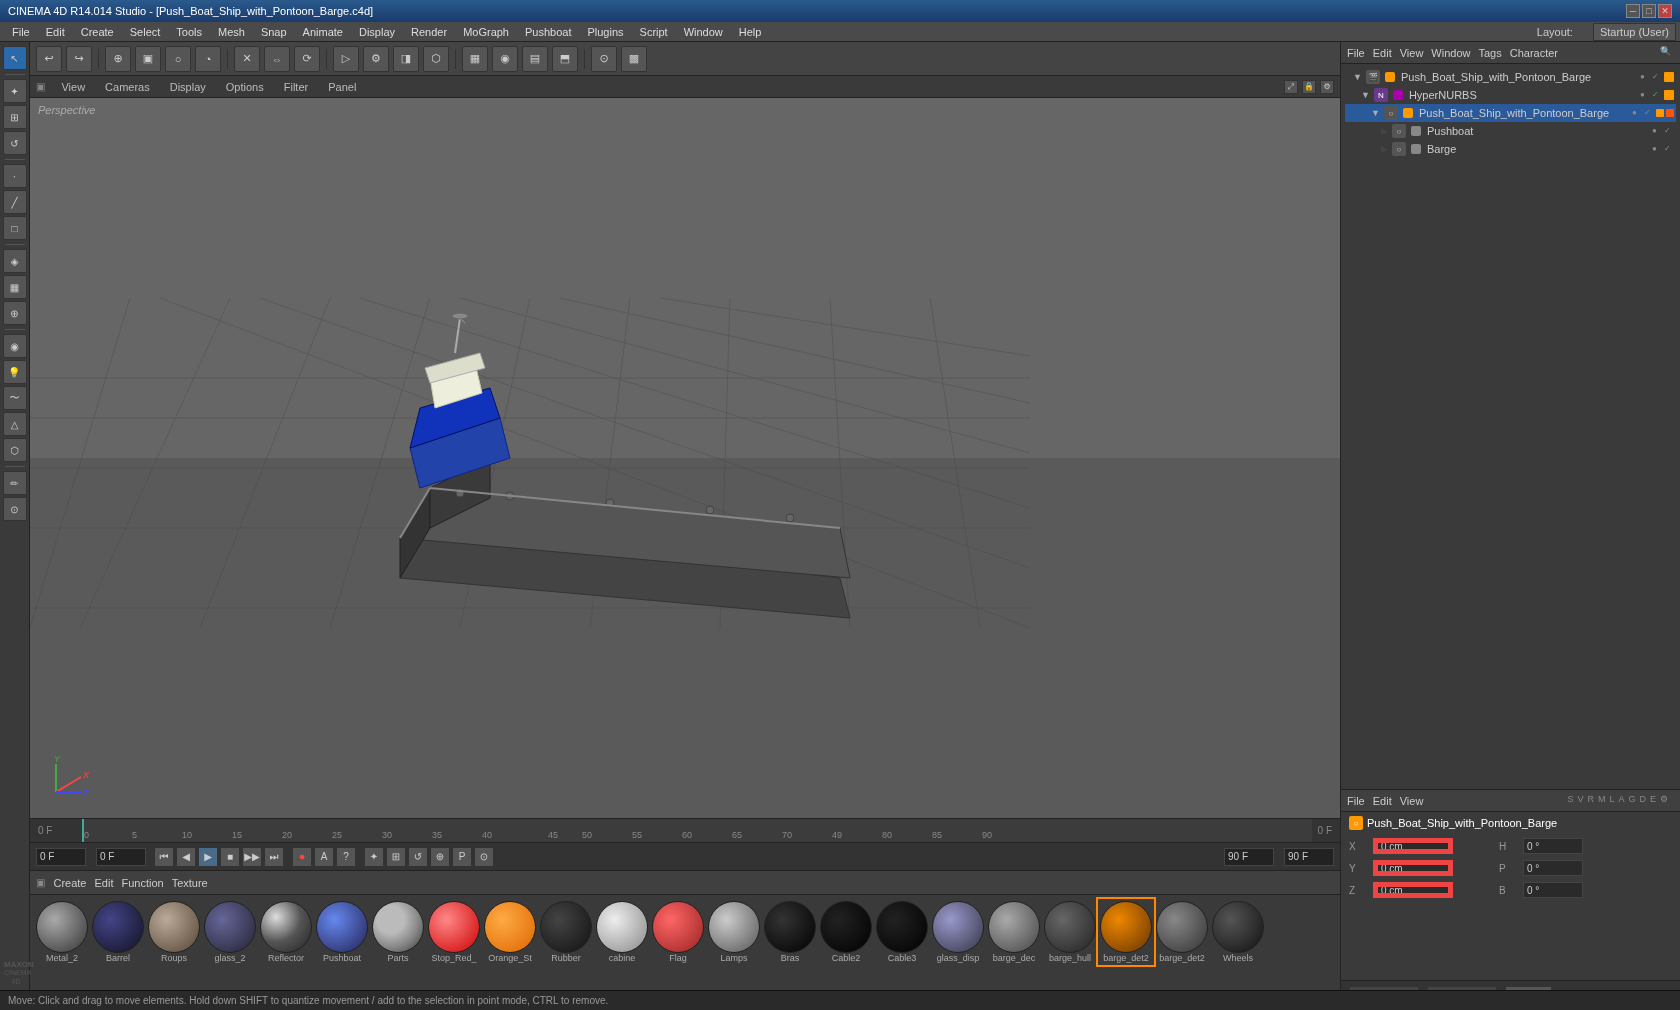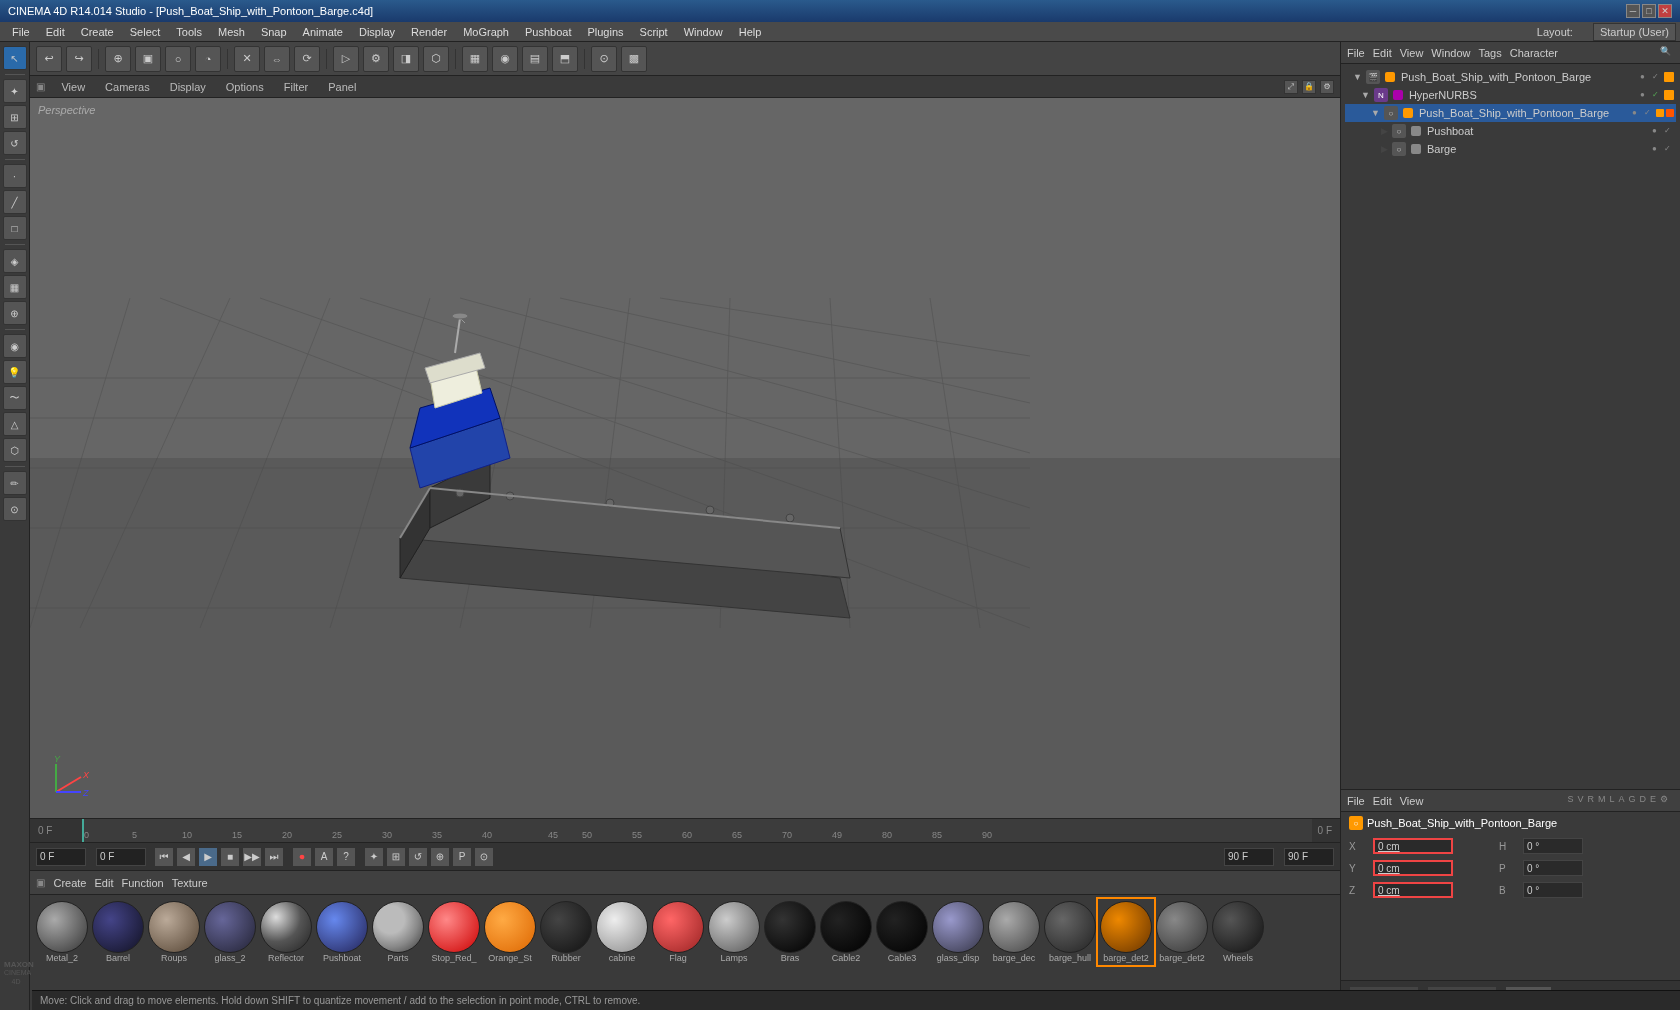--- a/index.html
+++ b/index.html
@@ -397,25 +397,24 @@
       display: flex;
       align-items: center;
       height: 20px;
       gap: 4px;
       margin-bottom: 2px;
     }
     .attr-label { width: 20px; font-size: 10px; color: #999; }
     .attr-input {
       width: 80px; height: 16px;
       background: #2a2a2a;
-      border: 2px solid #ef4444;
+      border: 5px solid #ef4444;
       color: #ccc;
       font-size: 10px;
       padding: 0 3px;
-      text-decoration: underline;
     }
     .attr-unit { font-size: 10px; color: #666; width: 30px; }
     .attr-extra-label { font-size: 10px; color: #999; width: 20px; margin-left: 8px; }
     .attr-extra-input {
       width: 60px; height: 16px;
       background: #2a2a2a;
       border: 1px solid #444;
       color: #ccc;
       font-size: 10px;
       padding: 0 3px;
@@ -457,21 +456,20 @@
       border-top: 1px solid #111;
       display: flex;
       align-items: center;
       padding: 0 8px;
       font-size: 10px;
       color: #999;
       position: absolute;
       bottom: 0;
       left: 0;
       right: 0;
-      margin-left: 32px;
     }
 
     
     #maxon-logo {
       position: absolute;
       bottom: 24px;
       left: 4px;
       width: 24px;
       font-size: 7px;
       color: #777;

